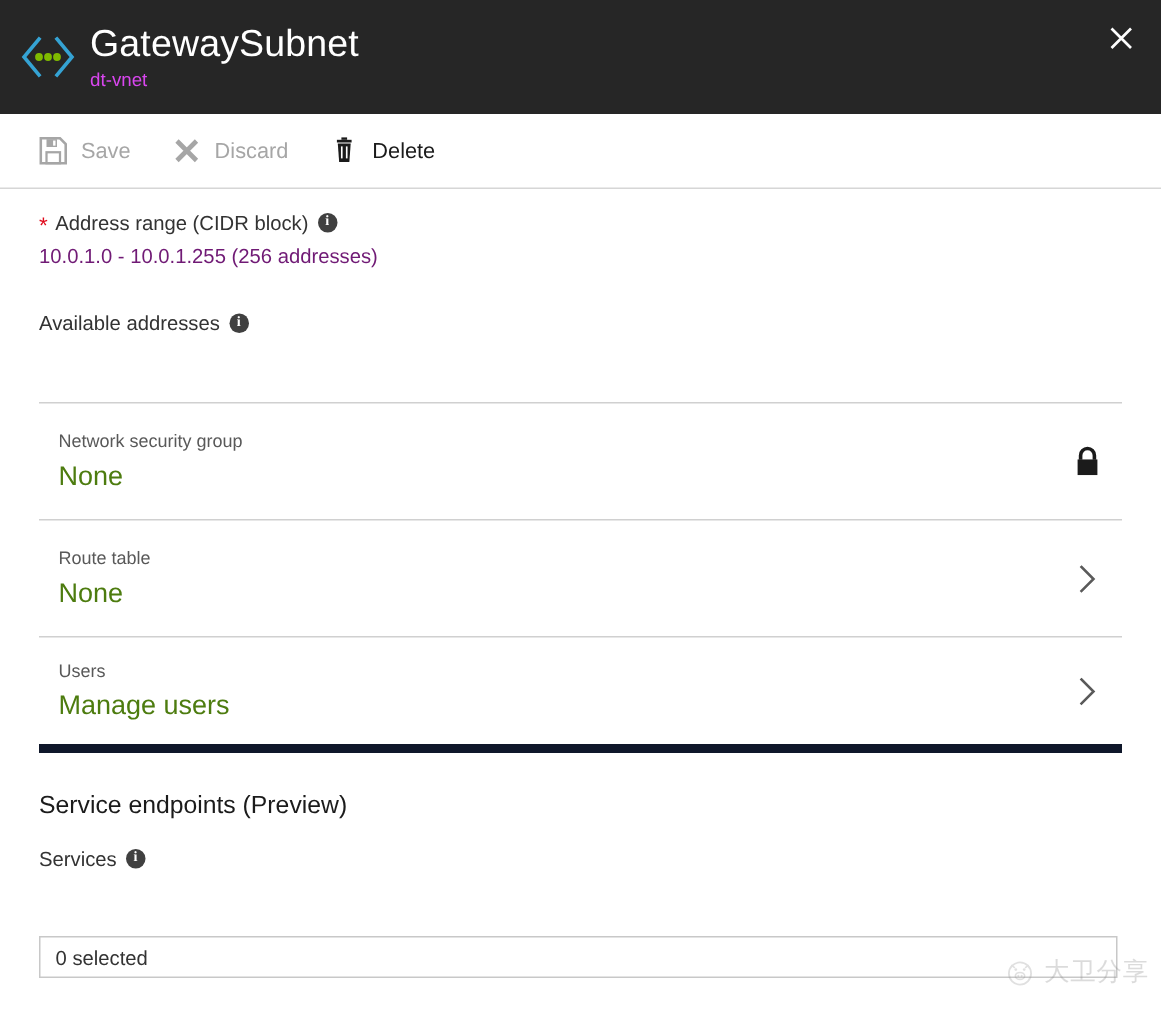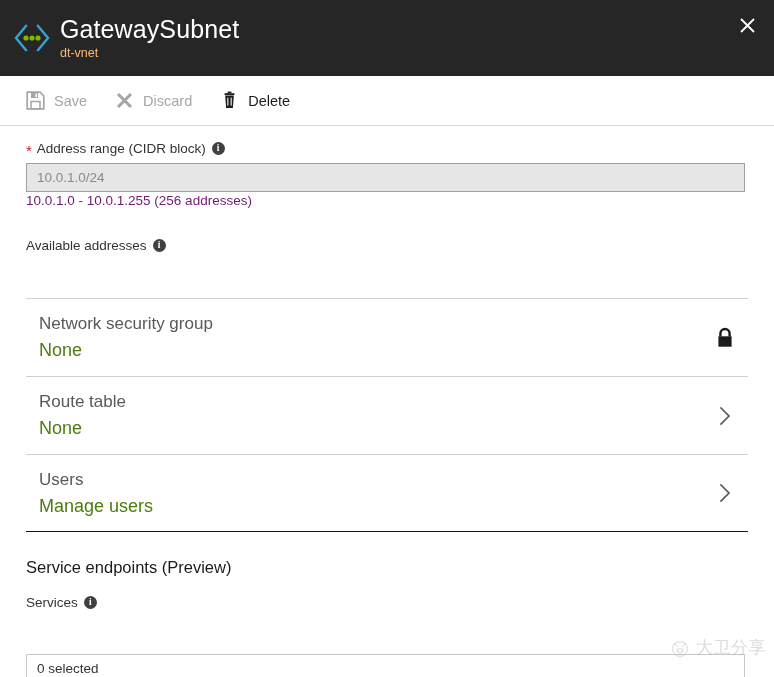--- a/index.html
+++ b/index.html
@@ -41,21 +41,21 @@
     line-height: 1;
   }
   .header-title {
     color: #ffffff;
     font-size: 25px;
     font-weight: 300;
     letter-spacing: 0.1px;
     white-space: nowrap;
   }
   .header-subtitle {
-    color: #fdba74;
+    color: #d946ef;
     font-size: 12.5px;
     margin-top: 5px;
     white-space: nowrap;
   }
   .close-button {
     position: absolute;
     right: 10px;
     top: 8px;
     width: 34px;
     height: 34px;
@@ -166,24 +166,24 @@
   .prop-row {
     border-top: 1px solid #d0d0d0;
     height: 78px;
     box-sizing: border-box;
     display: flex;
     align-items: center;
     justify-content: space-between;
     padding: 0 4px 0 13px;
     cursor: pointer;
   }
-  .prop-row.last { border-bottom: 1px solid #0f172a; }
+  .prop-row.last { border-bottom: 6px solid #0f172a; }
   .prop-text { display: flex; flex-direction: column; }
   .prop-name {
-    font-size: 17px;
+    font-size: 12px;
     color: #595959;
     margin-bottom: 6px;
   }
   .prop-value {
     font-size: 18px;
     color: #4d7c0f;
   }
   .prop-affordance {
     display: flex;
     align-items: center;
@@ -310,21 +310,20 @@
 </div>
 
 <div class="content">
 
   <div class="field-block">
     <div class="field-label">
       <span class="req-star">*</span>
       <span>Address range (CIDR block)</span>
       <span class="info-icon">i</span>
     </div>
-    <input class="text-input" type="text" disabled="" value="10.0.1.0/24" style="">
     <div class="field-help">10.0.1.0 - 10.0.1.255 (256 addresses)</div>
   </div>
 
   <div class="field-block" style="padding-top:30px;">
     <div class="field-label">
       <span>Available addresses</span>
       <span class="info-icon">i</span>
     </div>
     <div class="field-help" style="min-height:14px;"></div>
   </div>

